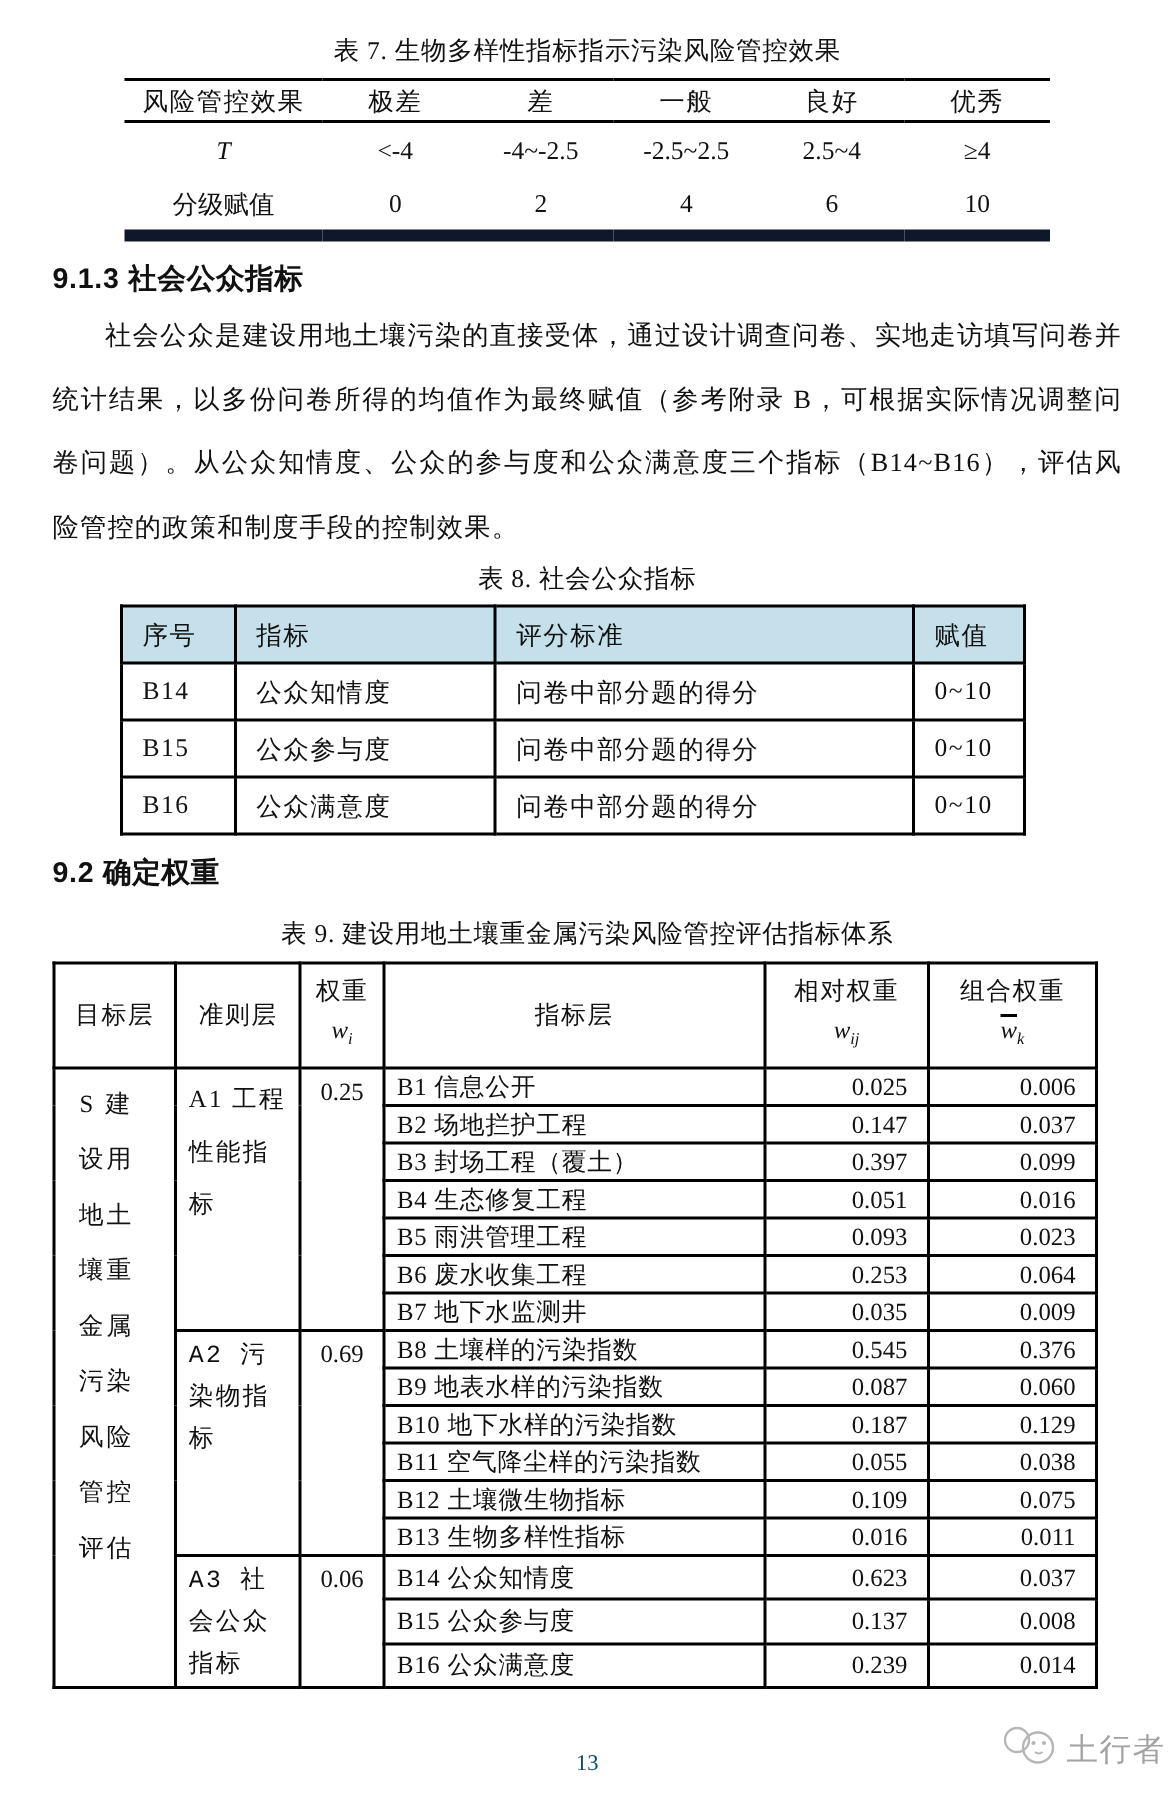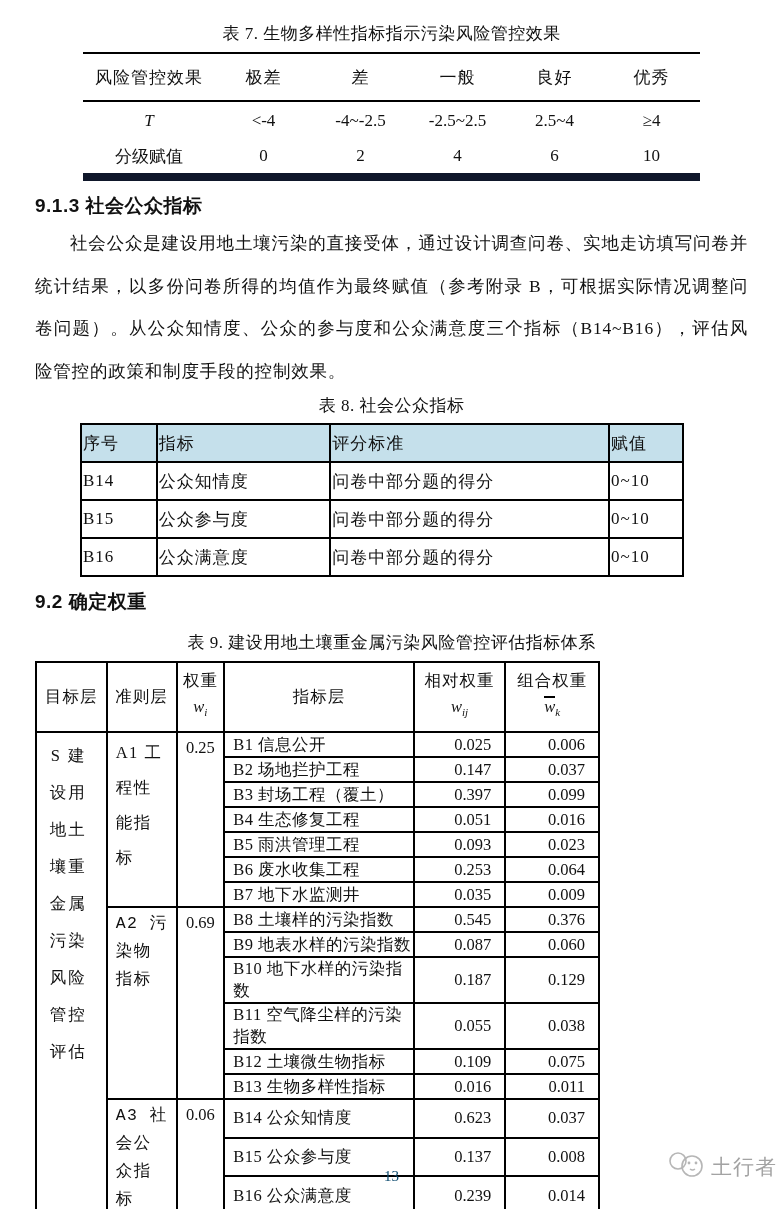--- a/index.html
+++ b/index.html
@@ -21,21 +21,21 @@
   }
   
   .t7 {
     border-collapse:collapse;
     width:617px;
     margin:7px 0 0 48px;
     font-size:17px;
     text-align:center;
   }
   .t7 thead tr { border-top:2px solid #000; border-bottom:2px solid #000; }
-  .t7 thead th { height:48px; font-weight:normal; letter-spacing:1px; }
+  .t7 thead th { height:28px; font-weight:normal; letter-spacing:1px; }
   .t7 tbody td { height:38px; }
   .t7 tbody tr:last-child { border-bottom:8px solid #0f172a; }
   .italic-serif { font-style:italic; }
   
   .h-section {
     font-family:"Liberation Sans","DejaVu Sans",sans-serif;
     font-weight:bold;
     font-size:19px;
     margin-top:12px;
     letter-spacing:0.5px;
@@ -54,47 +54,47 @@
   .t8 {
     border-collapse:collapse;
     width:604px;
     margin:6px 0 0 45px;
     font-size:17px;
   }
   .t8 th, .t8 td {
     border:2px solid #000;
     height:38px;
     text-align:left;
-    padding-left:1px;
+    padding-left:13px;
     font-weight:normal;
     letter-spacing:1px;
   }
   .t8 thead th { background:#c5e0eb; }
   
   .t9-title { margin-top:16px; }
   .t9 {
     border-collapse:collapse;
-    width:565px;
+    width:697px;
     margin:7px 0 12px 0px;
     font-size:16.5px;
   }
   .t9 th, .t9 td { border:2px solid #000; }
   .t9 thead th {
     height:70px;
     font-weight:normal;
     text-align:center;
     line-height:26px;
     letter-spacing:1px;
   }
   .t9 td { height:25px; }
   .t9 .ind { text-align:left; padding-left:8px; letter-spacing:0.5px; }
   .t9 .num { text-align:right; padding-right:13px; }
   .t9 .goal {
     vertical-align:top;
-    text-align:right;
+    text-align:center;
     padding:4px 19px 0 8px;
     line-height:37px;
     letter-spacing:2px;
   }
   .t9 .crit {
     vertical-align:top;
     text-align:left;
     padding:2px 6px 0 8px;
     line-height:35px;
     letter-spacing:1.5px;
@@ -116,21 +116,21 @@
     text-align:center;
     font-size:15px;
     color:#0c4a6e;
   }
   .watermark {
     position:absolute;
     right:6px; bottom:26px;
     display:flex; align-items:center; gap:3px;
     color:#a3a3a3;
     font-size:21px;
-    font-family:Liberation Sans, sans-serif;
+    font-family:Liberation Serif, serif;
     letter-spacing:1px;
   }
 </style>
 </head>
 <body>
 
 <div class="page">
 
   <div class="tbl-title">表 7. 生物多样性指标指示污染风险管控效果</div>
   <table class="t7">

